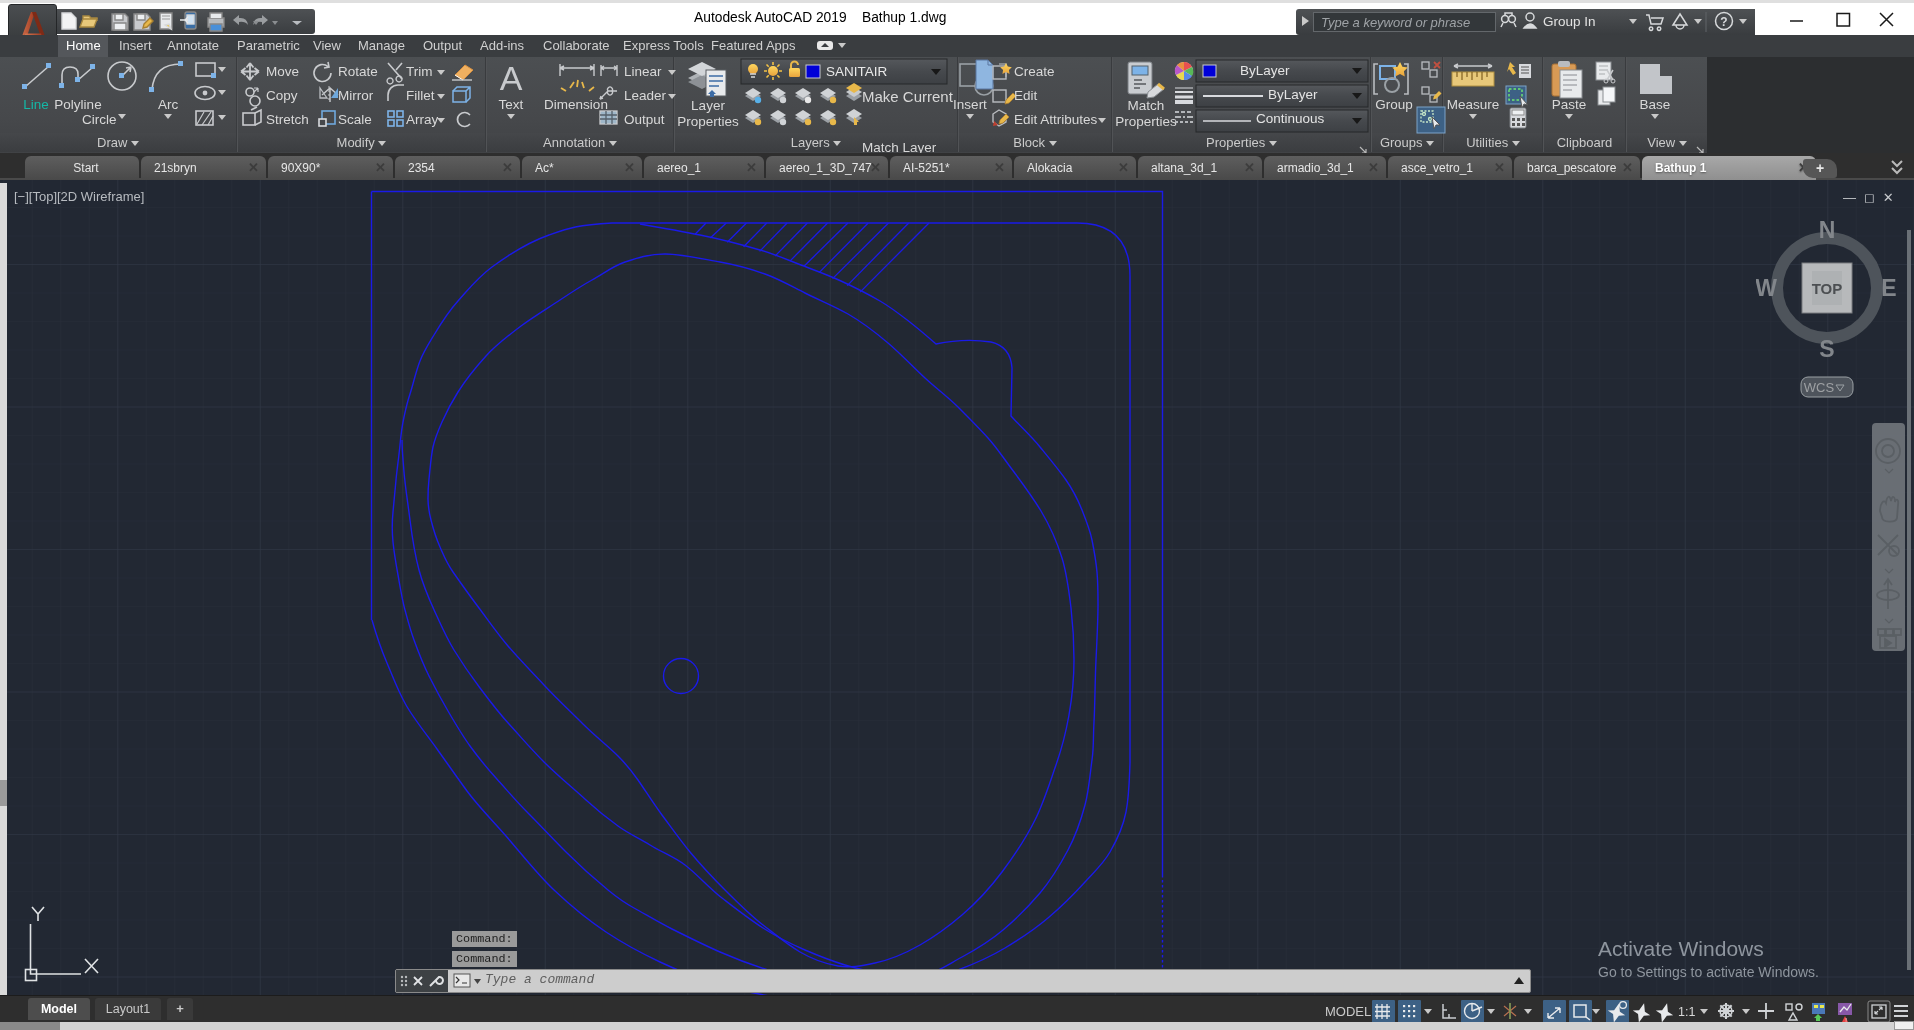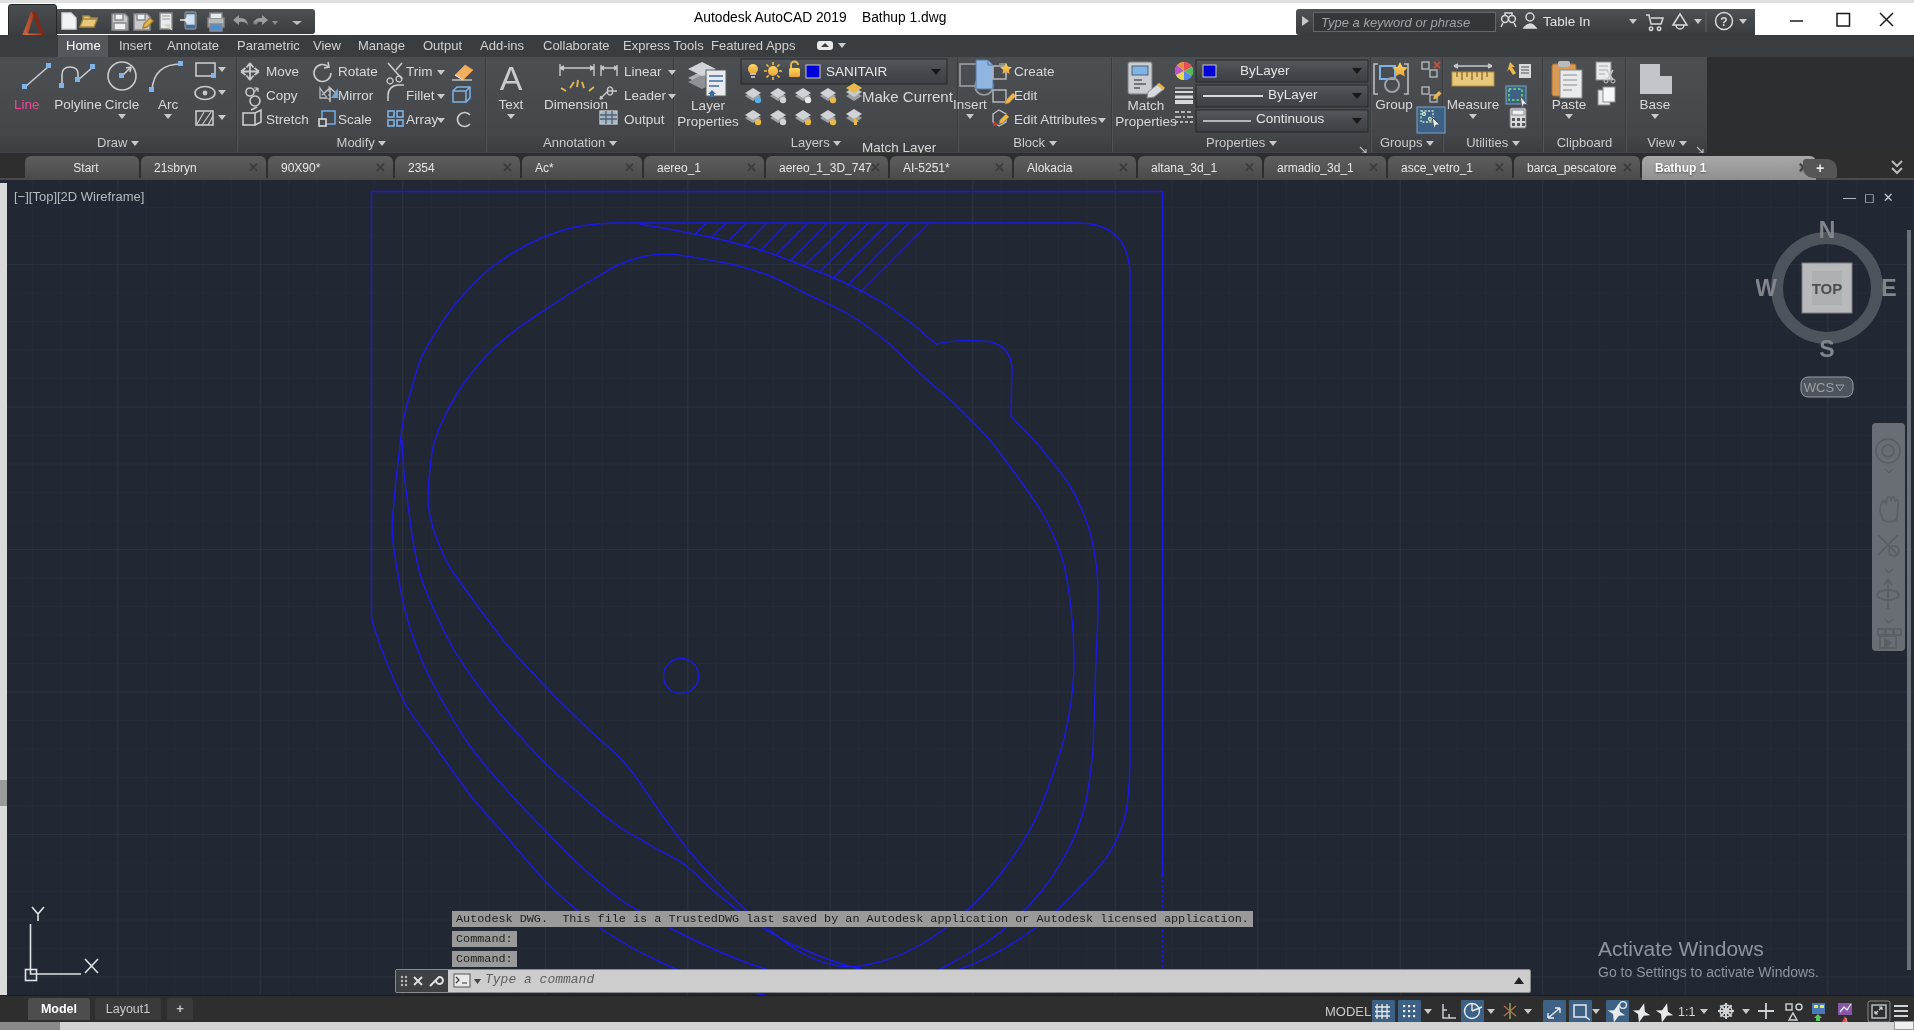--- a/index.html
+++ b/index.html
@@ -45,21 +45,21 @@
     </defs>
   <path d="M8 41 L21 6 L25 6 L13.5 41 Z" fill="url(#alg)"></path>
   <path d="M22 6 L26 6 L39 41 L34.5 41 Z" fill="#7e2a16"></path>
   <path d="M15.5 27.5 L31 27.5 L32.3 31.5 L14 31.5 Z" fill="url(#alg)"></path>
 </svg>
 <div class="abs" style="left:694px;top:10px;width:520px;height:18px;color:#000;font-size:13.8px;">Autodesk AutoCAD 2019&nbsp;&nbsp;&nbsp;&nbsp;Bathup 1.dwg</div>
 
 <div class="abs" style="left:1296px;top:9px;width:459px;height:26px;background:linear-gradient(#4e5154,#393c3f);border-radius:3px 0 0 3px;"></div>
 <div class="abs" style="left:1302px;top:16px;width:0;height:0;border-top:5px solid transparent;border-bottom:5px solid transparent;border-left:7px solid #c9c9c9;"></div>
 <div class="abs" style="left:1313px;top:12px;width:183px;height:20px;background:#33373a;border:1px solid #63676b;color:#9fa3a7;font-style:italic;font-size:13px;line-height:19px;padding-left:7px;">Type a keyword or phrase</div>
-<div class="abs" style="left:1543px;top:14px;color:#e2e2e2;font-size:13.5px;">Table In</div>
+<div class="abs" style="left:1543px;top:14px;color:#e2e2e2;font-size:13.5px;">Group In</div>
 
 <svg class="abs" style="left:1780px;top:8px" width="130" height="24" viewBox="0 0 130 24">
   <path d="M10 13 H23" stroke="#1a1a1a" stroke-width="1.5"></path>
   <rect x="57" y="5.5" width="12.5" height="12.5" fill="none" stroke="#1a1a1a" stroke-width="1.5"></rect>
   <path d="M100 5 L113 18 M113 5 L100 18" stroke="#1a1a1a" stroke-width="1.5"></path>
 </svg>
 
 <div id="rtabs"></div>
 <div id="hometab"></div>
 <div class="rtab" style="left:66px;color:#fff;">Home</div>
@@ -430,23 +430,23 @@
 <path d="M1607 70 l6 10 M1613 70 l-6 10" stroke="#c8cacd" stroke-width="1.5"></path>
 <circle cx="1606" cy="81" r="2" fill="none" stroke="#c8cacd"></circle>
     <circle cx="1613" cy="81" r="2" fill="none" stroke="#c8cacd"></circle>
 
 <rect x="1598" y="90" width="12" height="15" fill="#e8eaec" stroke="#8a8e92"></rect>
 <rect x="1603" y="87" width="12" height="15" fill="#f4f6f8" stroke="#8a8e92"></rect>
 
 <path d="M1640 64 h20 v12 h12 v18 h-32 z" fill="#c2c5c9"></path>
 <path d="M1697 147 l6 6 m0 -4 v4 h-4" stroke="#b9b9b9" stroke-width="1.2" fill="none"></path>
 </svg>
-<div class="abs" style="left:14px;top:97px;width:44px;font-size:13.5px;color:#ec4899;">Line</div>
+<div class="abs" style="left:14px;top:97px;width:44px;font-size:13.5px;color:#14b8a6;text-align:center;">Line</div>
 <div class="abs" style="left:50px;top:97px;width:56px;font-size:13.5px;color:#d8d8d8;text-align:center;">Polyline</div>
-<div class="abs" style="left:82px;top:97px;width:80px;font-size:13.5px;color:#d8d8d8;text-align:center;">Circle</div>
+<div class="abs" style="left:82px;top:112px;width:80px;font-size:13.5px;color:#d8d8d8;">Circle</div>
 <div class="abs" style="left:118px;top:114px;width:0;height:0;border-left:4px solid transparent;border-right:4px solid transparent;border-top:5px solid #c9c9c9;"></div>
 <div class="abs" style="left:128px;top:97px;width:80px;font-size:13.5px;color:#d8d8d8;text-align:center;">Arc</div>
 <div class="abs" style="left:164px;top:114px;width:0;height:0;border-left:4px solid transparent;border-right:4px solid transparent;border-top:5px solid #c9c9c9;"></div>
 <div class="abs" style="left:266px;top:64px;width:120px;font-size:13.5px;color:#d8d8d8;text-align:left;">Move</div>
 <div class="abs" style="left:338px;top:64px;width:120px;font-size:13.5px;color:#d8d8d8;text-align:left;">Rotate</div>
 <div class="abs" style="left:406px;top:64px;width:120px;font-size:13.5px;color:#d8d8d8;text-align:left;">Trim</div>
 <div class="abs" style="left:266px;top:88px;width:120px;font-size:13.5px;color:#d8d8d8;text-align:left;">Copy</div>
 <div class="abs" style="left:338px;top:88px;width:120px;font-size:13.5px;color:#d8d8d8;text-align:left;">Mirror</div>
 <div class="abs" style="left:406px;top:88px;width:120px;font-size:13.5px;color:#d8d8d8;text-align:left;">Fillet</div>
 <div class="abs" style="left:266px;top:112px;width:120px;font-size:13.5px;color:#d8d8d8;text-align:left;">Stretch</div>
@@ -596,21 +596,20 @@
     <path d="M16 158 V186 M12 162 L16 156 L20 162"></path>
     <path d="M13 196 l4 4 l4 -4" stroke-width="1.2"></path>
     <rect x="6" y="206" width="7" height="6"></rect>
         <rect x="14" y="206" width="7" height="6"></rect>
         <rect x="22" y="206" width="7" height="6"></rect>
     <rect x="8" y="213" width="16" height="12"></rect>
         <path d="M13 216 l6 4 l-6 4 z" fill="#5a5f64"></path>
   </g>
 </svg>
 
-<div class="chip" style="left:452px;top:731px;">Autodesk DWG.&nbsp; This file is a TrustedDWG last saved by an Autodesk application or Autodesk licensed application.</div>
 <div class="chip" style="left:452px;top:751px;">Command:</div>
 <div class="chip" style="left:452px;top:771px;">Command:</div>
 
 <div id="cmdbar"></div>
 <div class="abs" style="left:396px;top:790px;width:52px;height:22px;background:#3d4144;"></div>
 <svg class="abs" style="left:396px;top:790px" width="1135" height="22" viewBox="0 0 1135 22">
   <g fill="#b9bcbe">
     <circle cx="6" cy="7" r="1.2"></circle>
         <circle cx="10" cy="7" r="1.2"></circle>
         <circle cx="6" cy="11" r="1.2"></circle>

